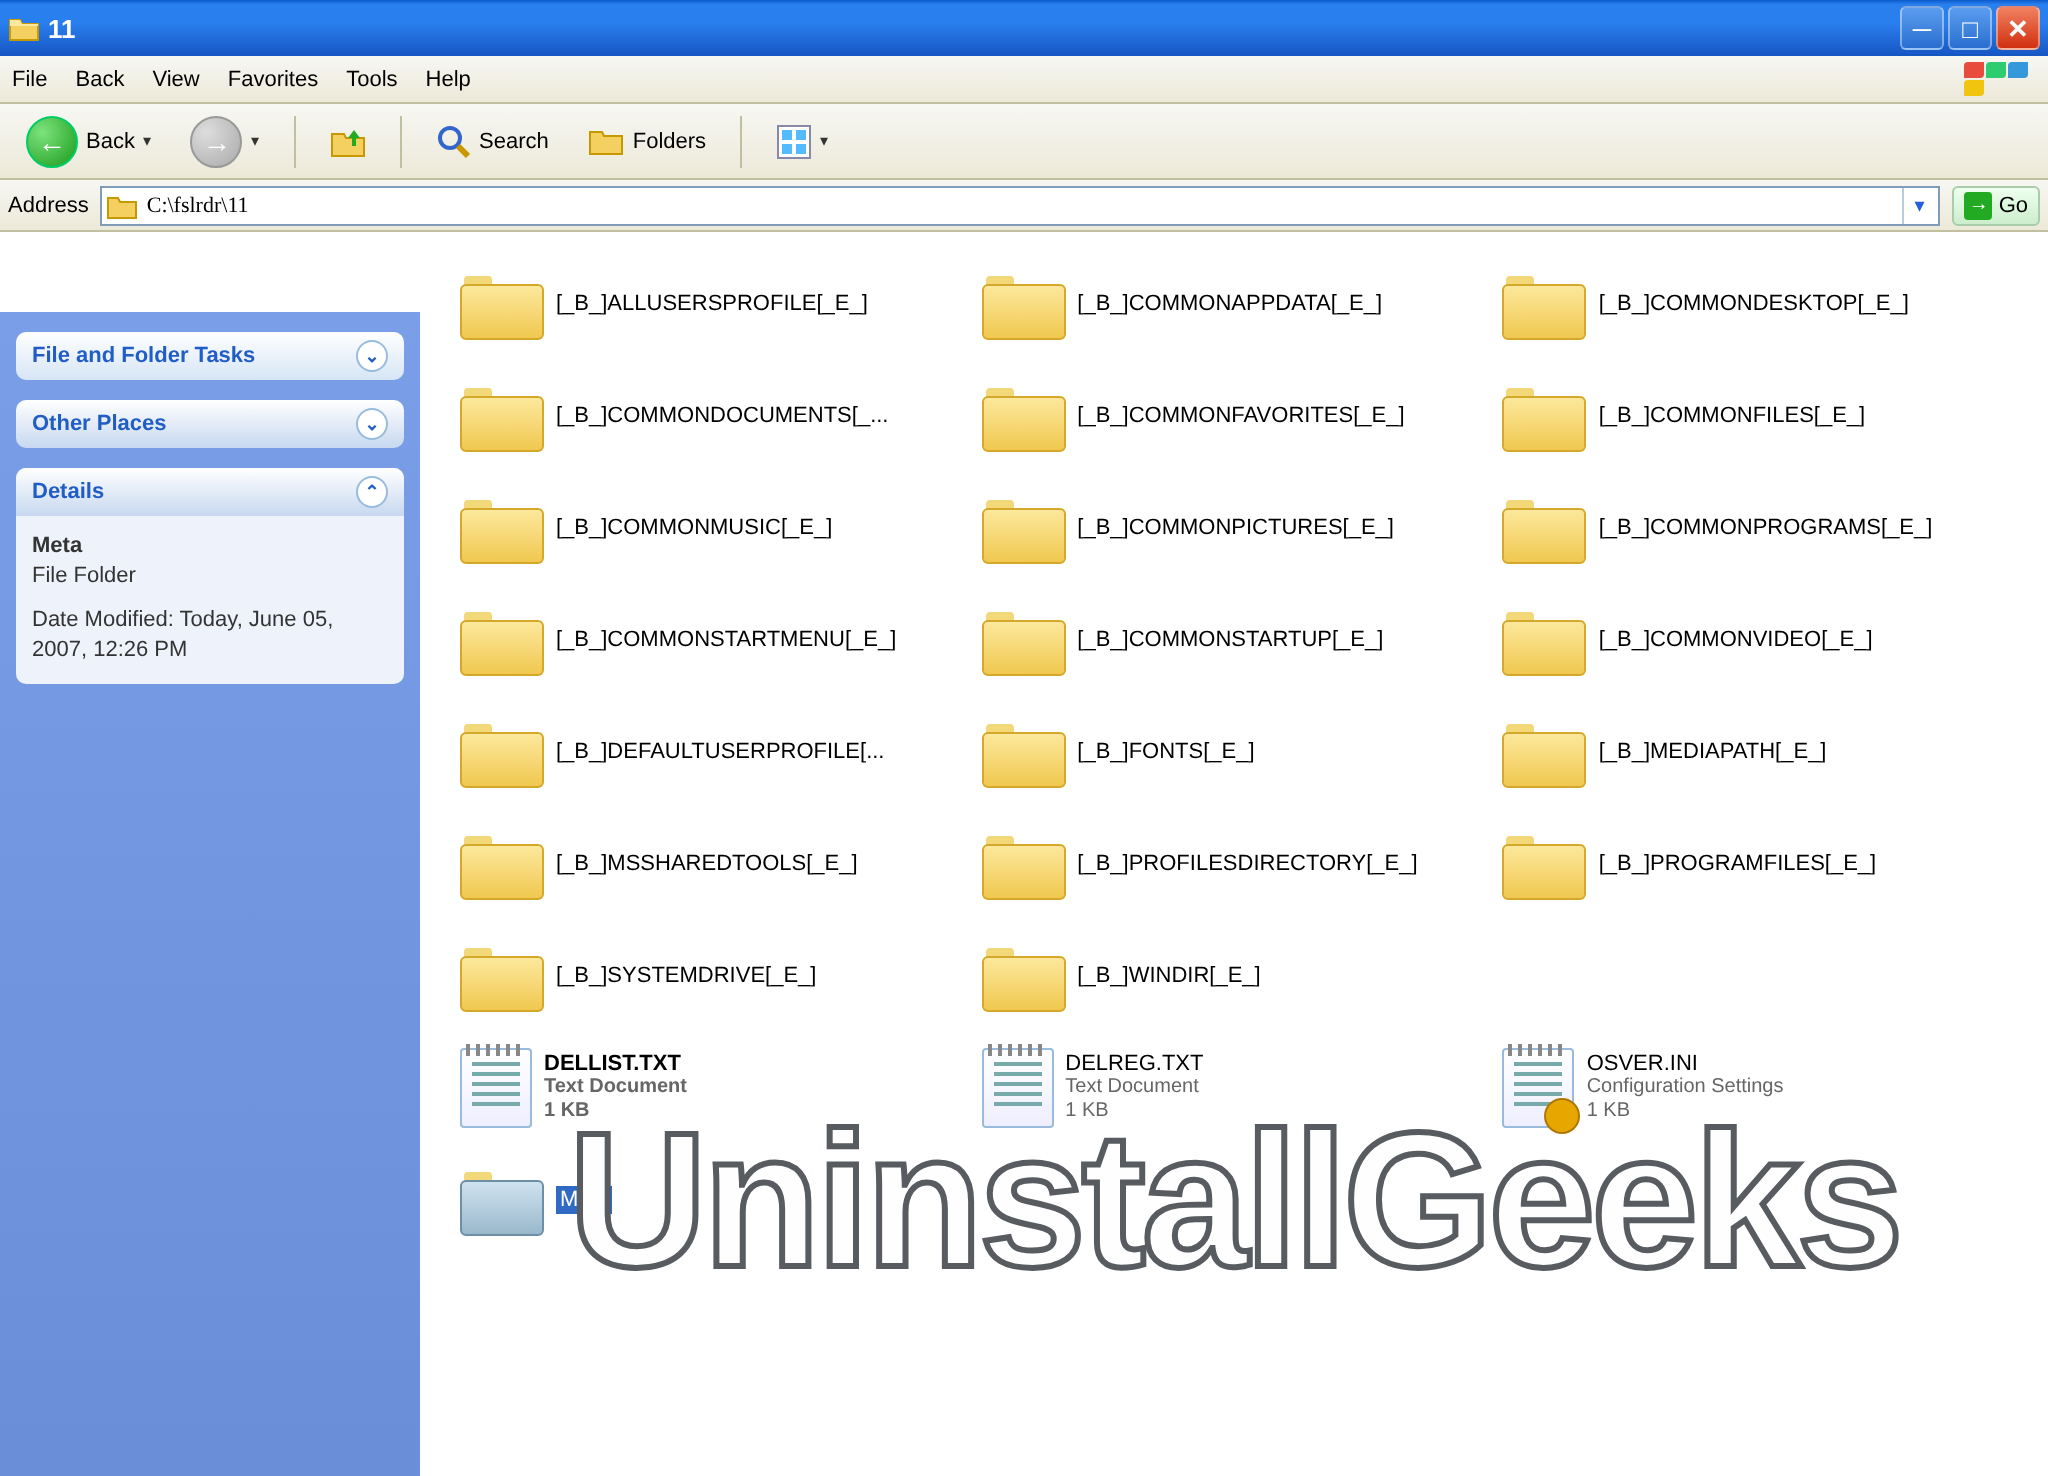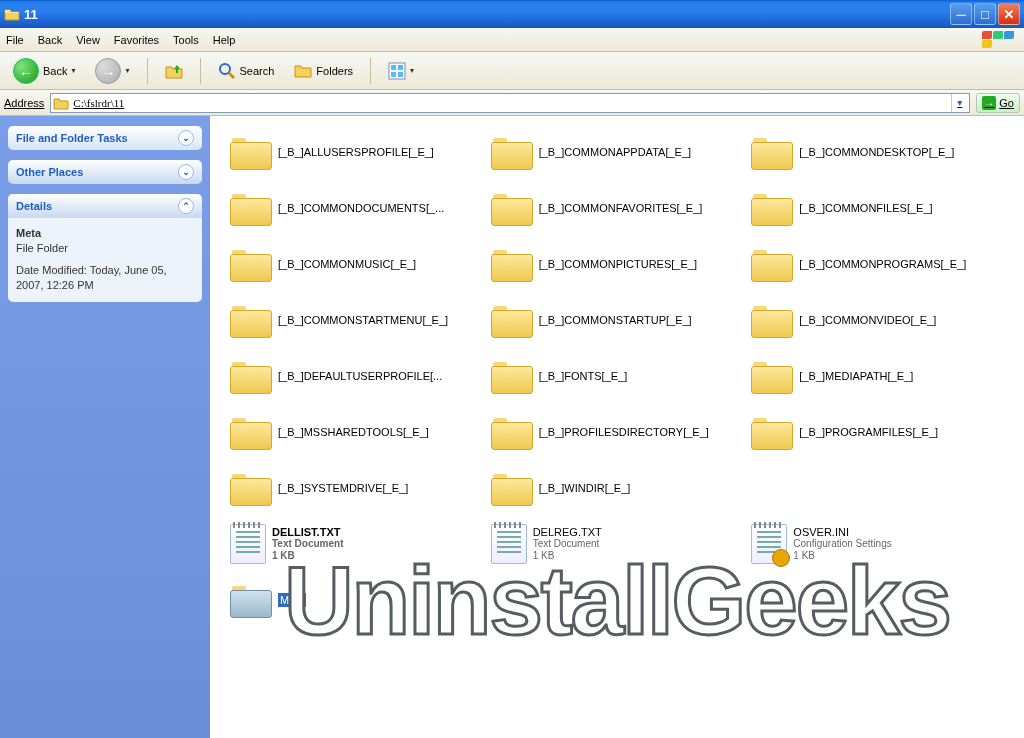--- a/index.html
+++ b/index.html
@@ -26,30 +26,30 @@
   .tbtn { display:flex; align-items:center; gap:4px; padding: 3px 6px; border:1px solid transparent; border-radius:3px; }
   .vsep { width:1px; height:26px; background:#c0c0a0; margin:0 4px;}
   .drop-arrow{font-size:8px; color:#333;}
   
   .circle { width:26px; height:26px; border-radius:50%; display:flex; align-items:center; justify-content:center; color:#fff; font-size:14px; font-weight:bold; }
   .circle.green{ background: radial-gradient(circle at 30% 30%, #7de37d, #1a9a1a); border:1px solid #0c6;}
   .circle.grey { background: radial-gradient(circle at 30% 30%, #ddd, #aaa); border:1px solid #999;}
   .ico16 { width:18px; height:18px; display:inline-block;}
 
   
-  .addressbar { height: 26px; background: linear-gradient(to bottom,#f7f7f3,#ece9d8); border-bottom:1px solid #c0c0a0; display:flex; align-items:center; padding:0 4px; gap:6px;text-decoration:underline;}
+  .addressbar { height: 26px; background: linear-gradient(to bottom,#f7f7f3,#ece9d8); border-bottom:1px solid #c0c0a0; display:flex; align-items:center; padding:0 4px; gap:6px;}
   .addr-input { flex:1; height:20px; border:1px solid #7f9db9; background:#fff; display:flex; align-items:center; padding:0 2px; gap:4px;}
   .addr-input input { flex:1; border:none; outline:none; font: 11px Tahoma;}
   .addr-drop { width:16px; height:18px; border-left:1px solid #bcd; display:flex;align-items:center;justify-content:center;color:#245edc;font-size:10px;}
   .gobtn { height:20px; display:flex; align-items:center; gap:3px; padding:0 5px; border:1px solid #aca; border-radius:3px; background:linear-gradient(to bottom,#efe,#cec);}
   .gobtn .go-arrow{width:14px;height:14px;border-radius:2px;background:#2a2;display:flex;align-items:center;justify-content:center;color:#fff;font-size:10px;}
 
   
   .main { display:flex; height: calc(738px - 28px - 24px - 38px - 26px); }
-  .sidebar { width: 210px; background: linear-gradient(to bottom,#7a9ee8 0%, #6a8ed8 100%); padding:10px 8px; display:flex; flex-direction:column; gap:10px;}
+  .sidebar { width: 210px; background: linear-gradient(to bottom,#7a9ee8 0%, #6a8ed8 100%); padding:10px 8px; display:flex; flex-direction:column; gap:10px;margin-top:40px;}
   .panel { background:#eef3fb; border-radius:5px; overflow:hidden;}
   .panel-hdr { height:24px; background:linear-gradient(to bottom,#fff,#d6e5f5); display:flex;align-items:center;justify-content:space-between;padding:0 8px; color:#215dc6; font-weight:bold;}
   .panel-hdr.dark{ background:linear-gradient(to bottom,#fff,#c7d8f0);}
   .chev{ width:16px; height:16px; border-radius:50%; background:#fff; border:1px solid #9bd; display:flex;align-items:center;justify-content:center; font-size:9px;color:#215dc6;}
   .panel-body { padding:8px; font-size:11px; color:#333; line-height:1.4;}
   .panel-body .pb-title{font-weight:bold;color:#333;}
 
   
   .content { flex:1; background:#fff; padding: 8px 16px; overflow:auto; position:relative;}
   .grid { display:grid; grid-template-columns: repeat(3, 1fr); }

